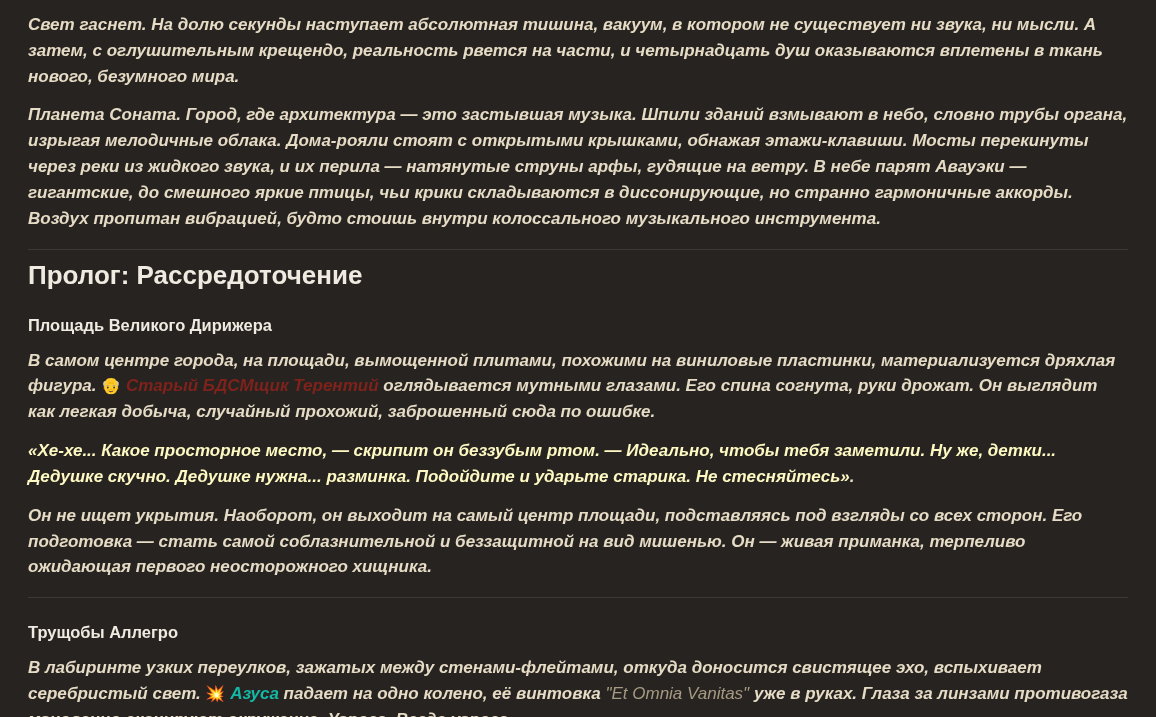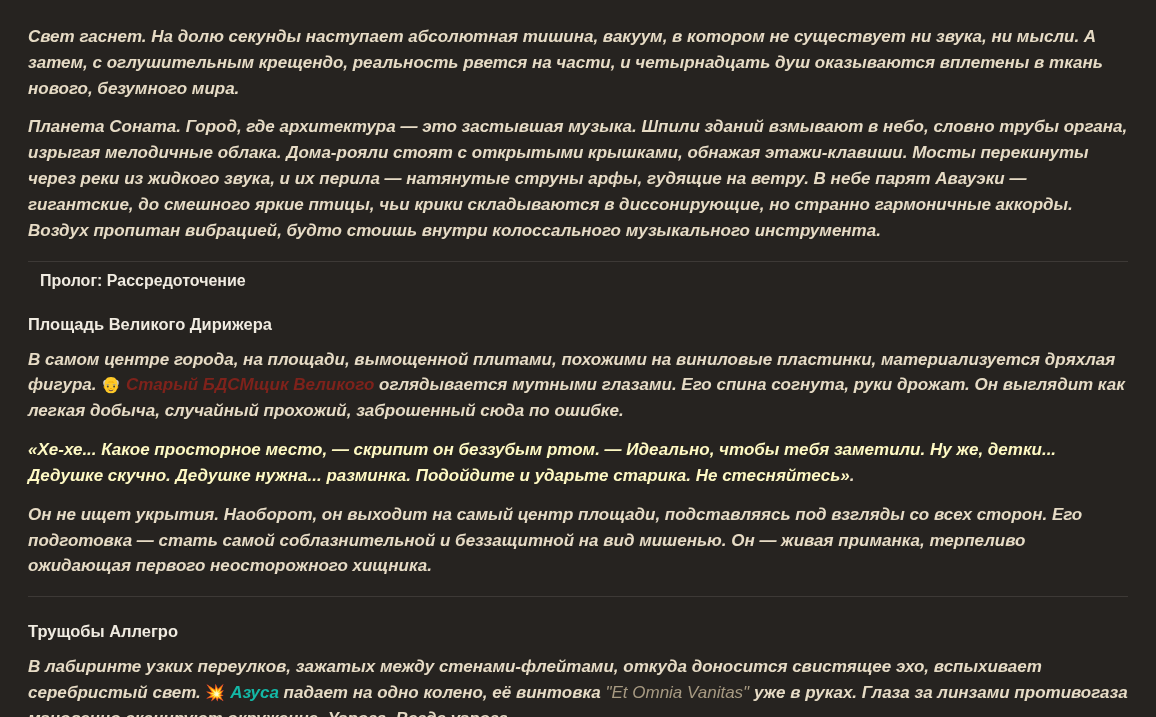--- a/index.html
+++ b/index.html
@@ -15,34 +15,34 @@
     padding: 10px 28px 0 28px;
   }
   .para {
     margin: 13px 0;
     font-size: 17px;
     line-height: 1.52;
     font-style: italic;
     font-weight: 700;
     color: #e6dbc5;
   }
-  .content .para:first-child { margin-top: 14px; }
+  .content .para:first-child { margin-top: 2px; }
   .quote { color: #fef9c3; }
   .quote-period { color: #e6dbc5; }
   .red-name { color: #7e221b; }
   .gray-name { color: #14b8a6; }
   .rifle { color: #a79a82; font-weight: 400; }
   .emoji {
     font-style: normal;
     font-weight: 400;
     font-size: 16px;
   }
   h2 {
-    margin: 10px 0 8px 12px;
-    font-size: 16px;
+    margin: 10px 0 8px 0;
+    font-size: 26px;
     font-weight: 700;
     font-style: normal;
     color: #f0ebe1;
   }
   h3 {
     margin: 25px 0 5px 0;
     font-size: 16.5px;
     font-weight: 700;
     font-style: normal;
     color: #f0ebe1;
@@ -63,21 +63,21 @@
 
   <p class="para">Планета Соната. Город, где архитектура — это застывшая музыка. Шпили зданий взмывают в небо, словно трубы органа, изрыгая мелодичные облака. Дома-рояли стоят с открытыми крышками, обнажая этажи-клавиши. Мосты перекинуты через реки из жидкого звука, и их перила — натянутые струны арфы, гудящие на ветру. В небе парят Авауэки — гигантские, до смешного яркие птицы, чьи крики складываются в диссонирующие, но странно гармоничные аккорды. Воздух пропитан вибрацией, будто стоишь внутри колоссального музыкального инструмента.</p>
 
 
   <hr class="divider">
 
   <h2>Пролог: Рассредоточение</h2>
 
   <h3>Площадь Великого Дирижера</h3>
 
-  <p class="para"><span>В самом центре города, на площади, вымощенной плитами, похожими на виниловые пластинки, материализуется дряхлая фигура. </span><span class="emoji">👴</span> <span class="red-name">Старый БДСМщик Великого</span><span> оглядывается мутными глазами. Его спина согнута, руки дрожат. Он выглядит как легкая добыча, случайный прохожий, заброшенный сюда по ошибке.</span></p>
+  <p class="para"><span>В самом центре города, на площади, вымощенной плитами, похожими на виниловые пластинки, материализуется дряхлая фигура. </span><span class="emoji">👴</span> <span class="red-name">Старый БДСМщик Терентий</span><span> оглядывается мутными глазами. Его спина согнута, руки дрожат. Он выглядит как легкая добыча, случайный прохожий, заброшенный сюда по ошибке.</span></p>
 
   <p class="para"><span class="quote">«Хе-хе... Какое просторное место, — скрипит он беззубым ртом. — Идеально, чтобы тебя заметили. Ну же, детки... Дедушке скучно. Дедушке нужна... разминка. Подойдите и ударьте старика. Не стесняйтесь»</span><span class="quote-period">.</span></p>
 
   <p class="para">Он не ищет укрытия. Наоборот, он выходит на самый центр площади, подставляясь под взгляды со всех сторон. Его подготовка — стать самой соблазнительной и беззащитной на вид мишенью. Он — живая приманка, терпеливо ожидающая первого неосторожного хищника.</p>
 
   <hr class="divider divider-mid">
 
   <h3>Трущобы Аллегро</h3>
 
   <p class="para"><span>В лабиринте узких переулков, зажатых между стенами-флейтами, откуда доносится свистящее эхо, вспыхивает серебристый свет. </span><span class="emoji">💥</span> <span class="gray-name">Азуса</span><span> падает на одно колено, её винтовка </span><span class="rifle">"Et Omnia Vanitas"</span><span> уже в руках. Глаза за линзами противогаза мгновенно сканируют окружение. Угроза. Везде угроза.</span></p>

